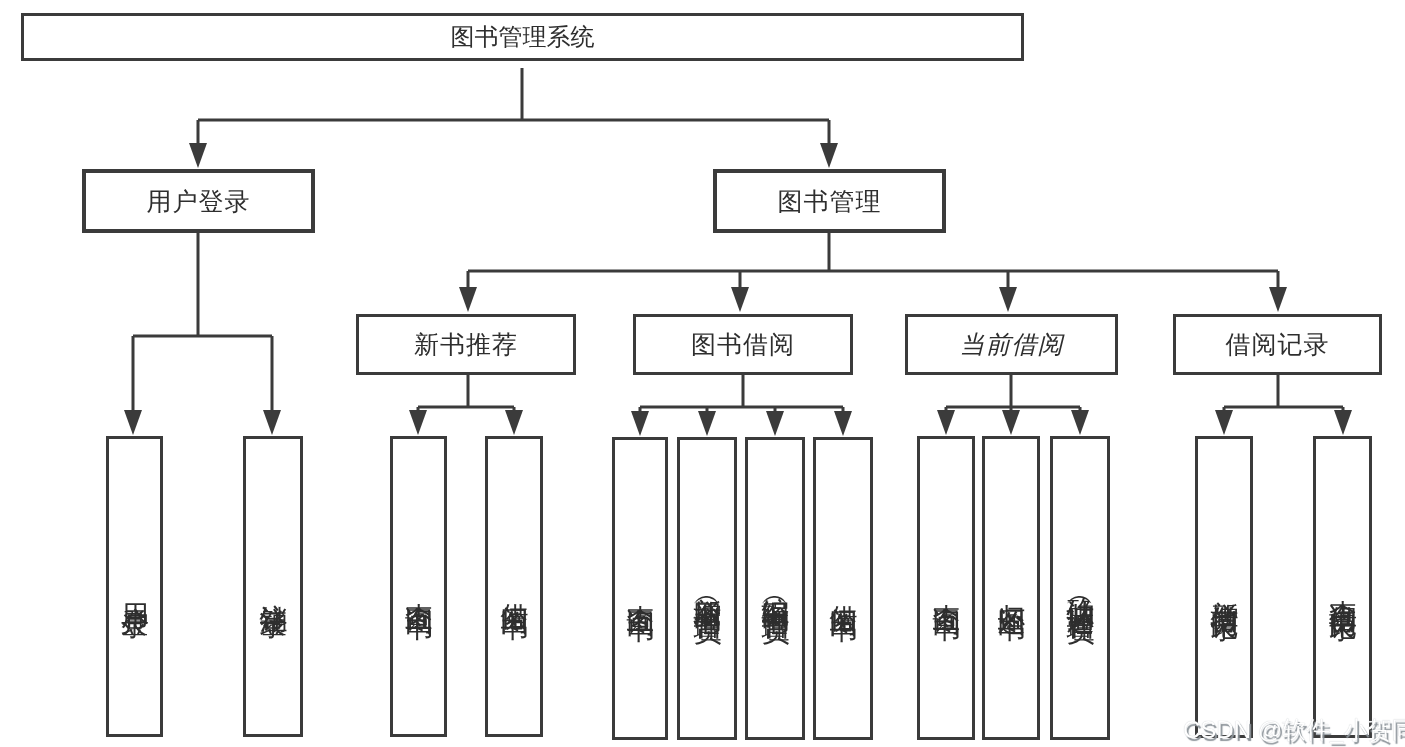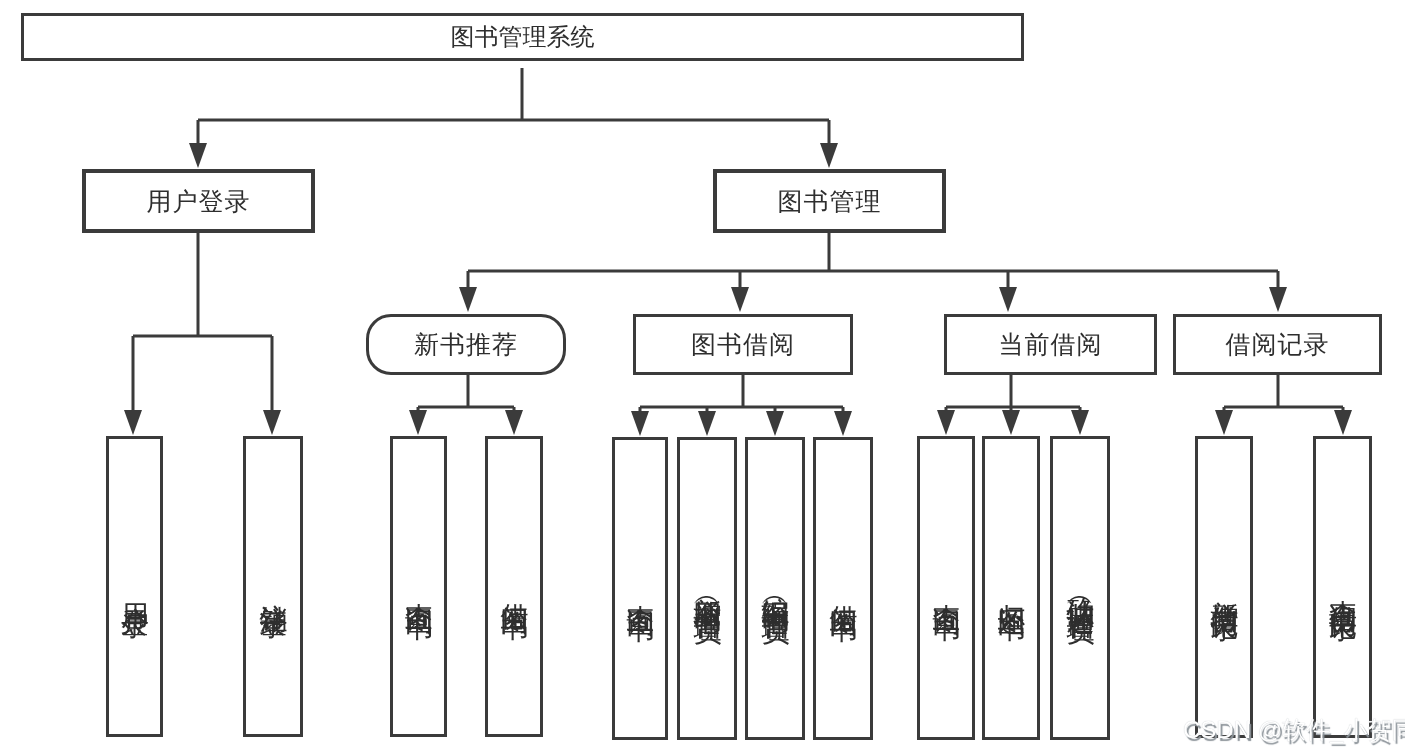--- a/index.html
+++ b/index.html
@@ -44,23 +44,23 @@
     writing-mode: vertical-rl;
     text-orientation: mixed;
     letter-spacing: 3px;
     line-height: 1;
     white-space: nowrap;
   }
   
   #n-root   { left: 21px;   top: 13px;  width: 1003px; height: 48px; }
   #n-l2-0   { left: 82px;   top: 169px; width: 233px;  height: 64px; }
   #n-l2-1   { left: 713px;  top: 169px; width: 233px;  height: 64px; }
-  #n-l3-0   { left: 366px;  top: 314px; width: 200px;  height: 61px; border-radius: 25px; }
+  #n-l3-0   { left: 356px;  top: 314px; width: 220px;  height: 61px; }
   #n-l3-1   { left: 633px;  top: 314px; width: 220px;  height: 61px; text-align: center; }
-  #n-l3-2   { left: 944px;  top: 314px; width: 213px;  height: 61px; }
+  #n-l3-2   { left: 905px;  top: 314px; width: 213px;  height: 61px; font-style: italic; }
   #n-l3-3   { left: 1173px; top: 314px; width: 209px;  height: 61px; }
   #n-u0     { left: 106px;  top: 436px; width: 57px;   height: 301px; }
   #n-u1     { left: 243px;  top: 436px; width: 60px;   height: 301px; }
   #n-n0     { left: 390px;  top: 436px; width: 57px;   height: 301px; }
   #n-n1     { left: 485px;  top: 436px; width: 58px;   height: 301px; }
   #n-b0     { left: 612px;  top: 437px; width: 56px;   height: 303px; }
   #n-b1     { left: 677px;  top: 437px; width: 60px;   height: 303px; }
   #n-b2     { left: 745px;  top: 437px; width: 60px;   height: 303px; }
   #n-b3     { left: 813px;  top: 437px; width: 60px;   height: 303px; }
   #n-c0     { left: 917px;  top: 436px; width: 58px;   height: 304px; }

